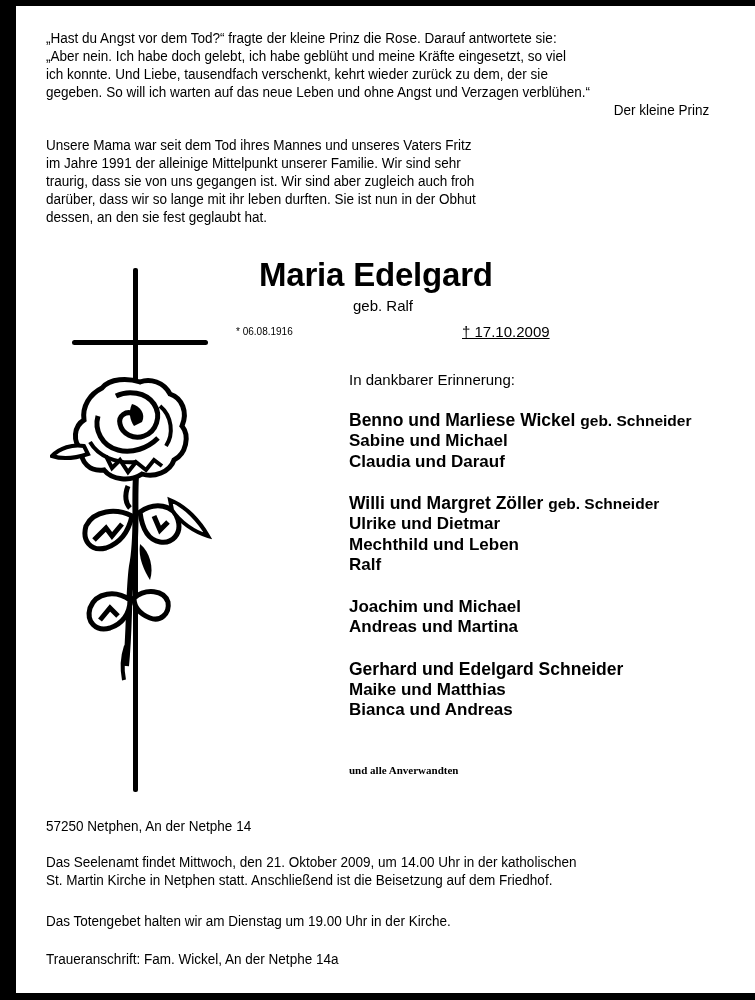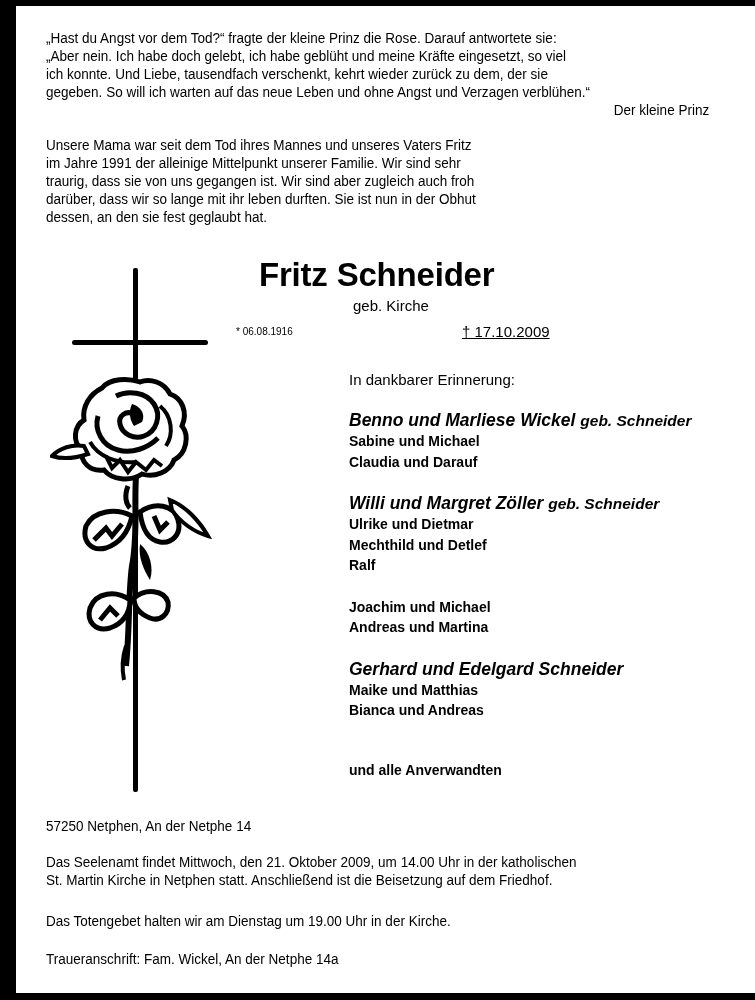--- a/index.html
+++ b/index.html
@@ -36,24 +36,24 @@
     font-size: 33px; font-weight: bold; line-height: 40px; white-space: nowrap;
     letter-spacing: -0.2px;
   }
   .born-name { position: absolute; left: 337px; top: 291px; font-size: 15px; line-height: 18px; white-space: nowrap; }
   .birth { position: absolute; left: 220px; top: 317px; font-size: 10px; line-height: 18px; white-space: nowrap; }
   .death { position: absolute; left: 446px; top: 317px; font-size: 15px; line-height: 18px; white-space: nowrap; text-decoration: underline; }
   .memory { position: absolute; left: 333px; top: 365px; font-size: 15px; line-height: 18px; white-space: nowrap; }
 
   .families { position: absolute; left: 333px; top: 404px; }
   .family { margin-bottom: 21px; }
-  .family-head { font-size: 17.5px; font-weight: bold; line-height: 21px; white-space: nowrap; font-style: italic; }
+  .family-head { font-size: 17.5px; font-weight: bold; line-height: 21px; white-space: nowrap; }
   .family-head .geb { font-size: 15.5px; }
-  .family-member { font-size: 14px; font-weight: bold; line-height: 20.5px; white-space: nowrap; }
-  .relatives { position: absolute; left: 333px; top: 754px; font-size: 14px; font-weight: bold; line-height: 21px; white-space: nowrap; }
+  .family-member { font-size: 17px; font-weight: bold; line-height: 20.5px; white-space: nowrap; }
+  .relatives { position: absolute; left: 333px; top: 754px; font-size: 11px; font-weight: bold; line-height: 21px; white-space: nowrap; font-family: Liberation Serif, serif; }
 
   .address { left: 30px; top: 811px; }
   .service { left: 30px; top: 847px; }
   .prayer { left: 30px; top: 906px; }
   .mourning { left: 30px; top: 944px; }
 
   .cross-v { position: absolute; left: 117px; top: 262px; width: 5px; height: 524px; background: #000; border-radius: 2px; }
   .cross-h { position: absolute; left: 56px; top: 334px; width: 136px; height: 5px; background: #000; border-radius: 3px; }
   .rose { position: absolute; left: 34px; top: 370px; width: 170px; height: 310px; }
 </style>
@@ -104,36 +104,36 @@
 
     <path d="M90 168 C100 176 104 192 100 204 C94 194 88 182 90 168 Z" fill="#000"></path>
 
     <path d="M80 224 C66 214 46 216 40 232 C36 246 46 256 60 252 C72 248 80 238 80 224 Z" fill="#fff" stroke="#000" stroke-width="5"></path>
     <path d="M50 244 L60 232 L68 240" fill="none" stroke="#000" stroke-width="5"></path>
     <path d="M84 222 C96 212 114 214 118 226 C120 238 110 246 100 242 C90 238 84 232 84 222 Z" fill="#fff" stroke="#000" stroke-width="5"></path>
 
     <path d="M76 270 C72 282 72 294 74 304" fill="none" stroke="#000" stroke-width="4"></path>
   </svg>
 
-  <div class="name">Fritz Schneider</div>
-  <div class="born-name">geb. Kirche</div>
+  <div class="name">Maria Edelgard</div>
+  <div class="born-name">geb. Ralf</div>
   <div class="birth">* 06.08.1916</div>
   <div class="death">† 17.10.2009</div>
   <div class="memory">In dankbarer Erinnerung:</div>
 
   <div class="families">
     <div class="family">
       <div class="family-head"><span>Benno und Marliese Wickel</span> <span class="geb">geb. Schneider</span></div>
       <div class="family-member">Sabine und Michael</div>
       <div class="family-member">Claudia und Darauf</div>
     </div>
     <div class="family">
       <div class="family-head"><span>Willi und Margret Zöller</span> <span class="geb">geb. Schneider</span></div>
       <div class="family-member">Ulrike und Dietmar</div>
-      <div class="family-member">Mechthild und Detlef</div>
+      <div class="family-member">Mechthild und Leben</div>
       <div class="family-member">Ralf</div>
     </div>
     <div class="family">
       <div class="family-member">Joachim und Michael</div>
       <div class="family-member">Andreas und Martina</div>
     </div>
     <div class="family">
       <div class="family-head"><span>Gerhard und Edelgard Schneider</span></div>
       <div class="family-member">Maike und Matthias</div>
       <div class="family-member">Bianca und Andreas</div>

